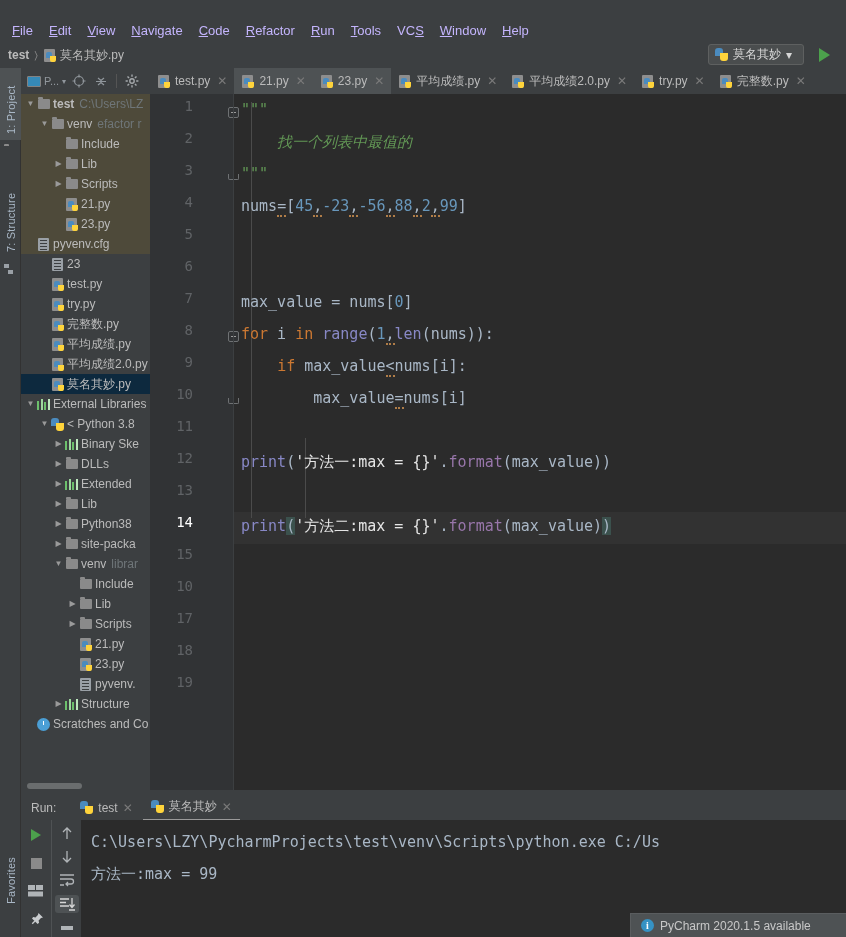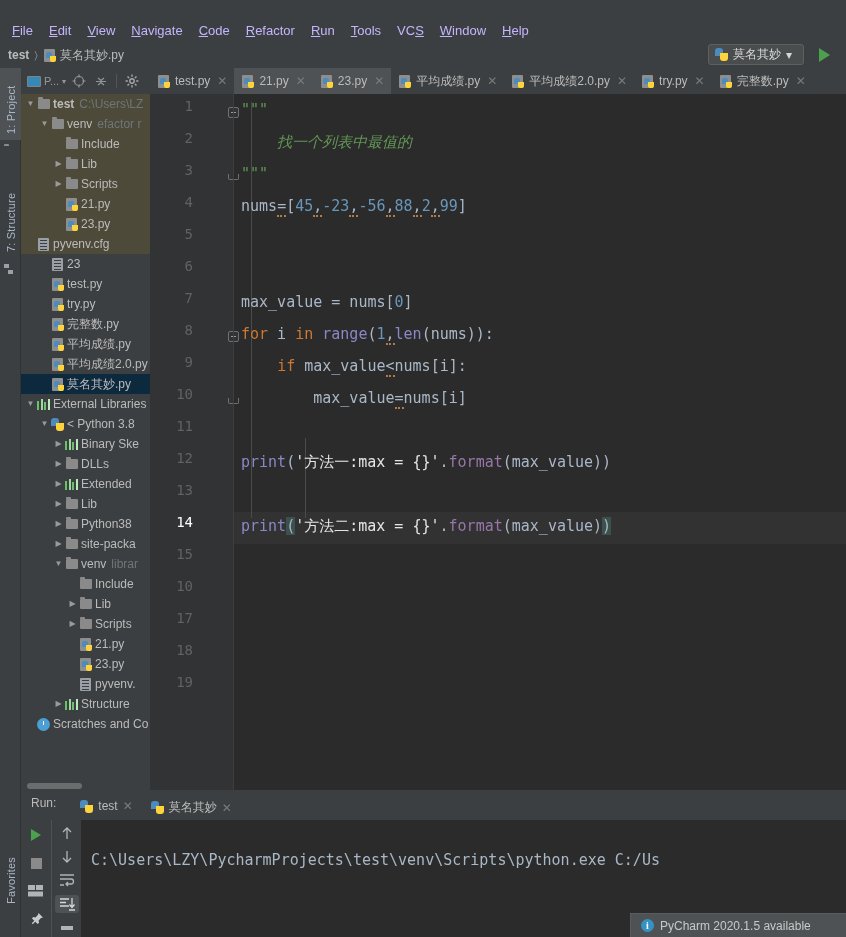--- a/index.html
+++ b/index.html
@@ -222,21 +222,21 @@
   .k-num { color: #6897bb; }
   .k-def { color: #a9b7c6; }
   .k-kw2 { color: #8888c6; }
   .k-vio { color: #9876aa; }
   .sq { border-bottom: 2px dotted #b07d48; }
   .brkt-hl { background: #3b514d; }
 
   
   .runtabs {
     position: absolute; left: 21px; top: 796px; width: 825px; height: 24px;
-    background: #3c3f41; display: flex; align-items: flex-start; padding-left: 10px; gap: 2px;
+    background: #3c3f41; display: flex; align-items: center; padding-left: 10px; gap: 2px;
   }
   .runlabel { font-size: 12px; color: #bbbbbb; margin-right: 14px; }
   .runtab {
     display: flex; align-items: center; gap: 5px; padding: 3px 8px 4px;
     font-size: 12px; color: #bbbbbb;
   }
   .runtab.active { border-bottom: 2px solid #9a9a9a; }
   .runtab .x { color: #7a7a7a; }
 
   .runtoolbar {
@@ -245,21 +245,21 @@
   }
   .rtcol { width: 30px; display: flex; flex-direction: column; align-items: center; padding-top: 4px; gap: 6px; }
   .rtcol.b { border-left: 1px solid #4f5254; }
   .rtbtn { width: 24px; height: 22px; display: flex; align-items: center; justify-content: center; }
   .rtbtn.on { background: #4e5254; border-radius: 3px; }
 
   .console {
     position: absolute; left: 81px; top: 820px; width: 765px; height: 117px;
     background: #2b2b2b; overflow: hidden;
     font-family: "DejaVu Sans Mono", monospace; font-size: 15px; line-height: 32px;
-    color: #a9b7c6; padding: 24px 0 0 10px; white-space: pre;
+    color: #a9b7c6; padding: 6px 0 0 10px; white-space: pre;
   }
 
   .notif {
     position: absolute; right: 0; bottom: 0; width: 216px; height: 24px;
     background: #4e5254; display: flex; align-items: center; gap: 6px;
     padding-left: 10px; font-size: 12px; color: #c8c8c8;
     border-top: 1px solid #5a5d5f; border-left: 1px solid #5a5d5f;
   }
   .info-ico {
     width: 13px; height: 13px; border-radius: 50%; background: #3592c4;
@@ -789,20 +789,20 @@
           </svg>
       </div>
       <div class="rtbtn">
         <svg width="14" height="6" viewBox="0 0 14 6">
             <rect x="1" y="1" width="12" height="4" fill="#b0b4b7"></rect>
           </svg>
       </div>
     </div>
   </div>
 
-  <div class="console" id="console"><div>C:\Users\LZY\PycharmProjects\test\venv\Scripts\python.exe C:/Us</div></div>
+  <div class="console" id="console"><div>C:\Users\LZY\PycharmProjects\test\venv\Scripts\python.exe C:/Us</div><div>方法一:max = 99</div></div>
 
   <div class="notif">
     <span class="info-ico">i</span>
     <span>PyCharm 2020.1.5 available</span>
   </div>
 
 </div>
 
 </body></html>

